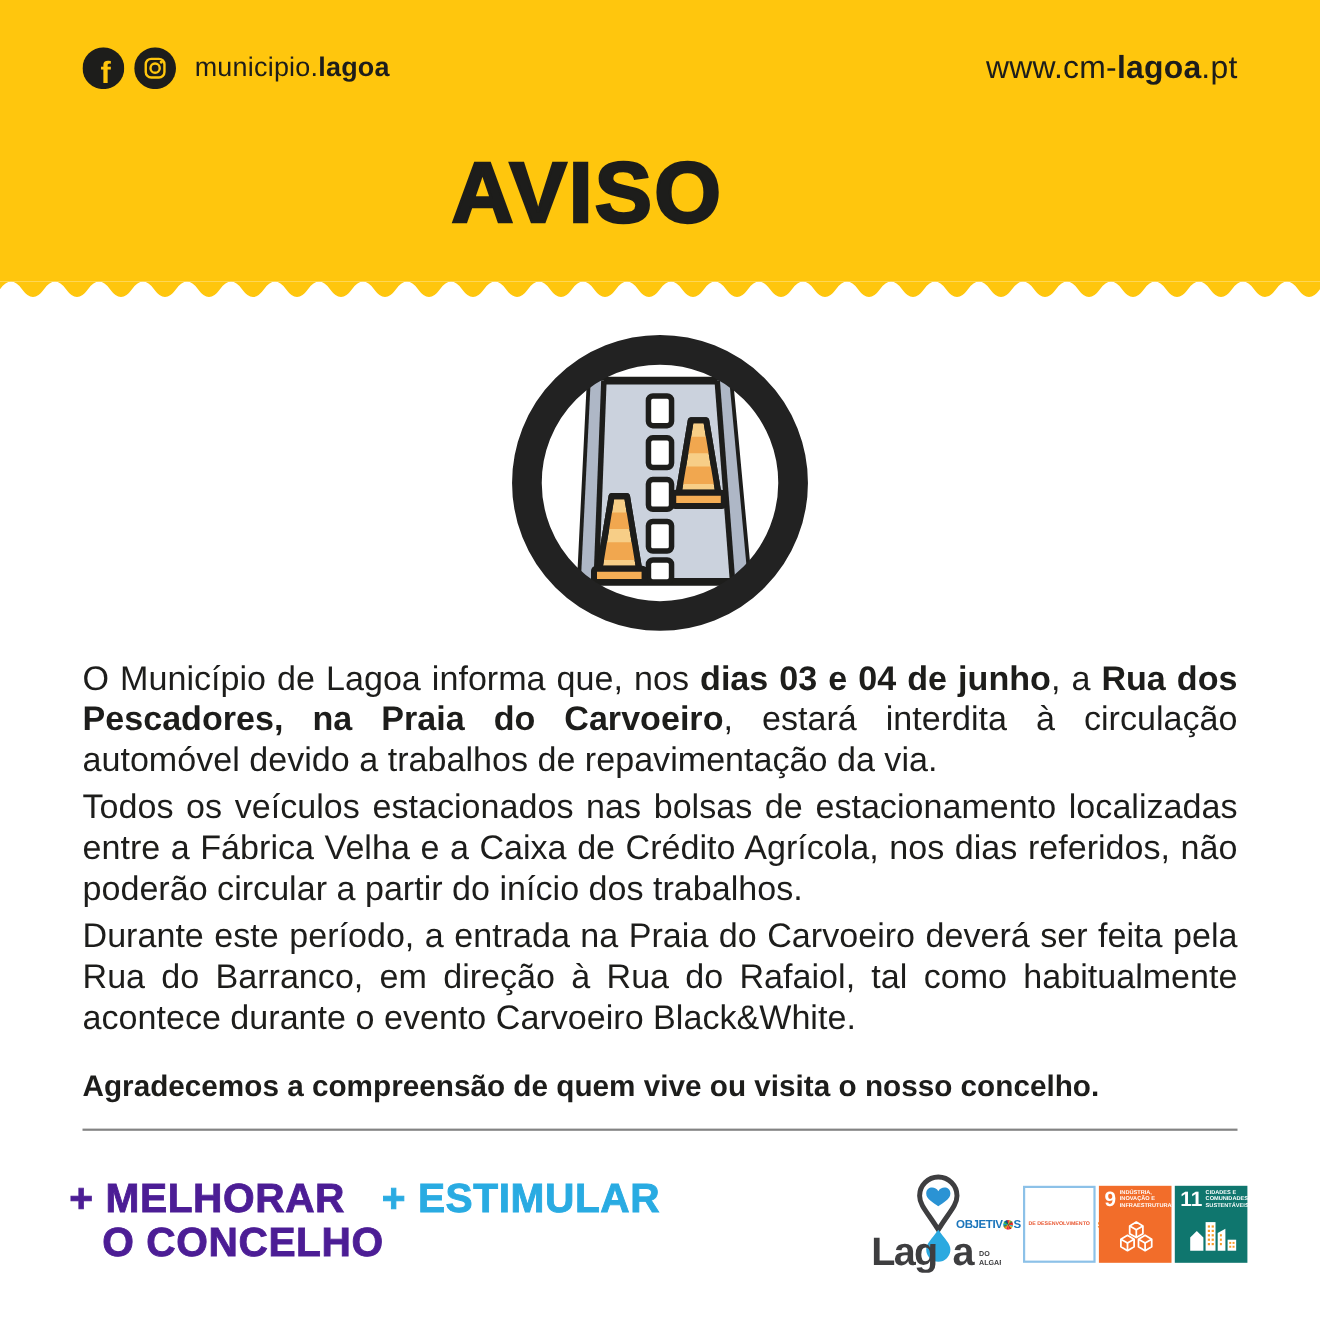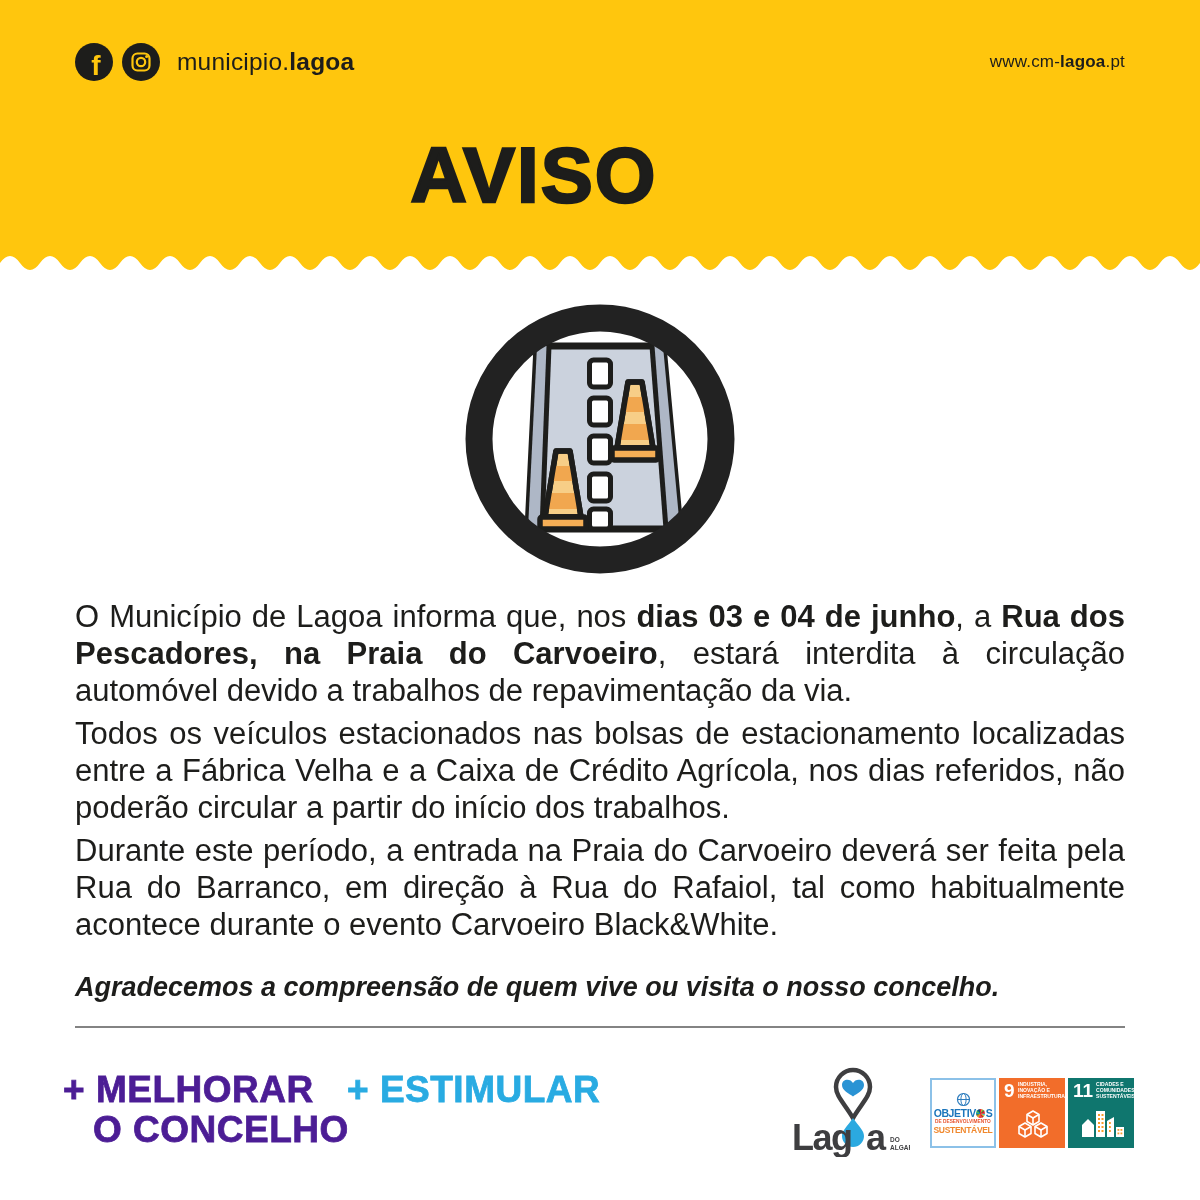--- a/index.html
+++ b/index.html
@@ -7,47 +7,47 @@
           font-family:"Liberation Sans",sans-serif;color:#1d1d1b;}
 
   
   .yellow-band{position:absolute;top:0;left:0;width:1200px;height:256px;background:#FFC60D;}
   .wave-svg{position:absolute;top:256px;left:0;width:1200px;height:22px;display:block;}
   .topbar{position:absolute;top:42px;left:75px;right:75px;height:40px;
           display:flex;align-items:center;justify-content:space-between;}
   .social-row{display:flex;align-items:center;gap:9px;}
   .social-row svg{display:block;}
   .handle{font-size:24.5px;margin-left:8px;letter-spacing:.2px;}
-  .website{font-size:17px;letter-spacing:.2px;}
+  .website{font-size:29px;letter-spacing:.2px;}
   .bold{font-weight:bold;text-align:right;}
   .page-title{position:absolute;top:130px;left:0;width:1068px;text-align:center;
               font-size:78px;font-weight:bold;letter-spacing:2px;
               -webkit-text-stroke:2.5px #1d1d1b;}
 
   
   .road-icon{position:absolute;top:302px;left:463px;width:274px;height:274px;}
 
   
   .body-text{position:absolute;top:598px;left:75px;width:1050px;
              font-size:31px;line-height:37px;text-align:justify;}
   .body-text p{margin:0 0 6px 0;}
   .closing-note{position:absolute;top:972px;left:75px;width:1050px;
-                font-size:27px;font-weight:bold;font-style:italic;}
+                font-size:27px;font-weight:bold;}
   .divider{position:absolute;top:1026px;left:75px;width:1050px;height:2px;background:#838383;}
 
   
   .slogan{position:absolute;top:1070px;font-size:37px;font-weight:bold;line-height:40px;
           letter-spacing:.5px;white-space:nowrap;-webkit-text-stroke:.8px currentColor;}
   .slogan-1{left:63px;}
   .slogan-2{left:347px;}
   .slogan .l2{margin-left:30px;}
   .lagoa-logo{position:absolute;top:1062px;left:790px;width:120px;height:95px;}
 
   .sdg-box{position:absolute;top:1078px;left:930px;width:66px;height:70px;background:#fff;
-           border:2px solid #8CC1E8;box-sizing:border-box;display:flex;flex-direction:column;
+           border:2px solid #8CC1E8;box-sizing:border-box;display:flex;flex-direction:row;
            align-items:center;justify-content:center;text-align:center;}
   .sdg-box .emblem{margin-bottom:1px;}
   .sdg-title{font-size:10.5px;font-weight:bold;color:#1B75BB;letter-spacing:-.4px;line-height:11px;
              display:flex;align-items:center;justify-content:center;}
   .sdg-wheel{display:inline-block;width:9px;height:9px;border-radius:50%;margin:0 .5px;
              background:conic-gradient(#e5243b,#dda63a,#4c9f38,#c5192d,#ff3a21,#26bde2,#fcc30b,
              #a21942,#fd6925,#dd1367,#fd9d24,#bf8b2e,#3f7e44,#0a97d9,#56c02b,#00689d,#19486a,#e5243b);}
   .sdg-sub{font-size:6px;font-weight:bold;color:#E8552F;line-height:6px;transform:scale(.8);
            transform-origin:center top;white-space:nowrap;}
   .sdg-sustent{font-size:8.5px;font-weight:bold;color:#F0882D;line-height:10px;letter-spacing:-.3px;}

